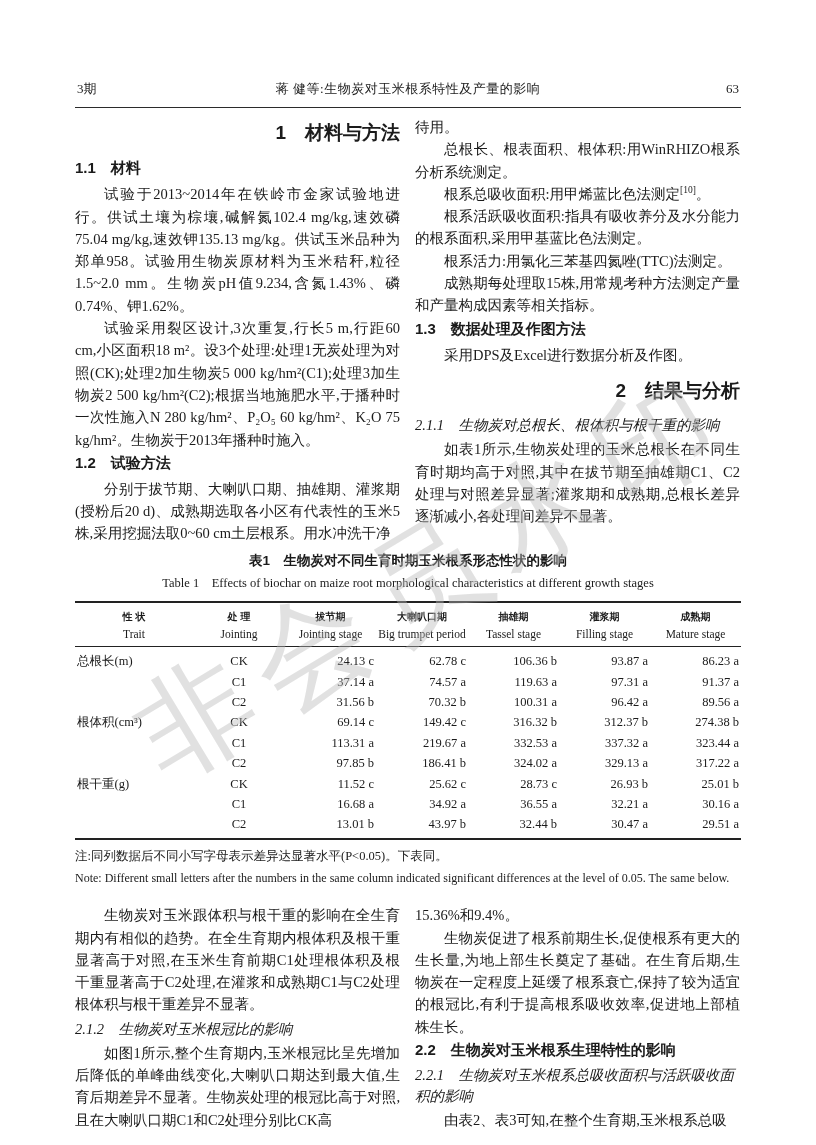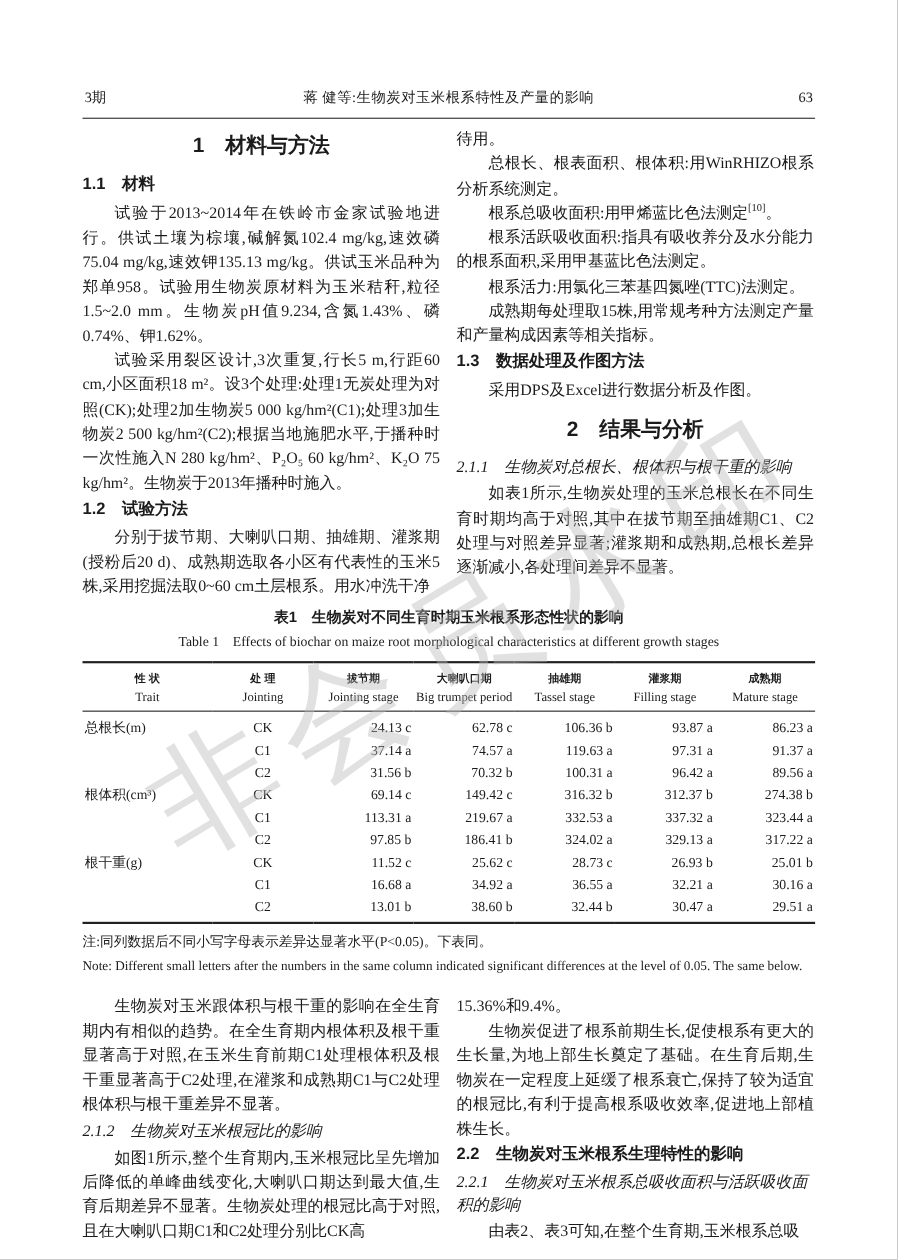--- a/index.html
+++ b/index.html
@@ -33,21 +33,21 @@
 
   
   .cols { display:flex; gap:15px; text-align:justify; }
   .cols-top { height:432px; margin-top:8px; }
   .col { width:325px; font-size:14.5px; line-height:22.3px; }
   .para { text-indent:2em; }
   .para.noindent { text-indent:0; }
   .h1 {
     font-family:"Liberation Sans","DejaVu Sans",sans-serif;
     font-size:19px; font-weight:bold;
-    margin:6px 0 13px 0; text-align:center; text-indent:0;
+    margin:6px 0 13px 0; text-align:right; text-indent:0;
   }
   .h1.mt { margin-top:14px; }
   .h2 {
     font-family:"Liberation Sans","DejaVu Sans",sans-serif;
     font-size:15px; font-weight:bold;
     margin:1px 0 5px 0; text-align:left; text-indent:0; line-height:21px;
   }
   .h3 {
     font-style:italic;
     font-size:14.5px; font-weight:normal;
@@ -257,21 +257,21 @@
             <td class="val">16.68 a</td>
             <td class="val">34.92 a</td>
             <td class="val">36.55 a</td>
             <td class="val">32.21 a</td>
             <td class="val">30.16 a</td>
           </tr>
           <tr>
             <td class="trait"></td>
             <td class="treat">C2</td>
             <td class="val">13.01 b</td>
-            <td class="val">38.60 b</td>
+            <td class="val">43.97 b</td>
             <td class="val">32.44 b</td>
             <td class="val">30.47 a</td>
             <td class="val">29.51 a</td>
           </tr>
         </tbody>
       </table>
       <div class="tbl-note-zh">注:同列数据后不同小写字母表示差异达显著水平(P&lt;0.05)。下表同。</div>
       <div class="tbl-note-en">Note: Different small letters after the numbers in the same column indicated significant differences at the level of 0.05. The same below.</div>
     </div>
 

